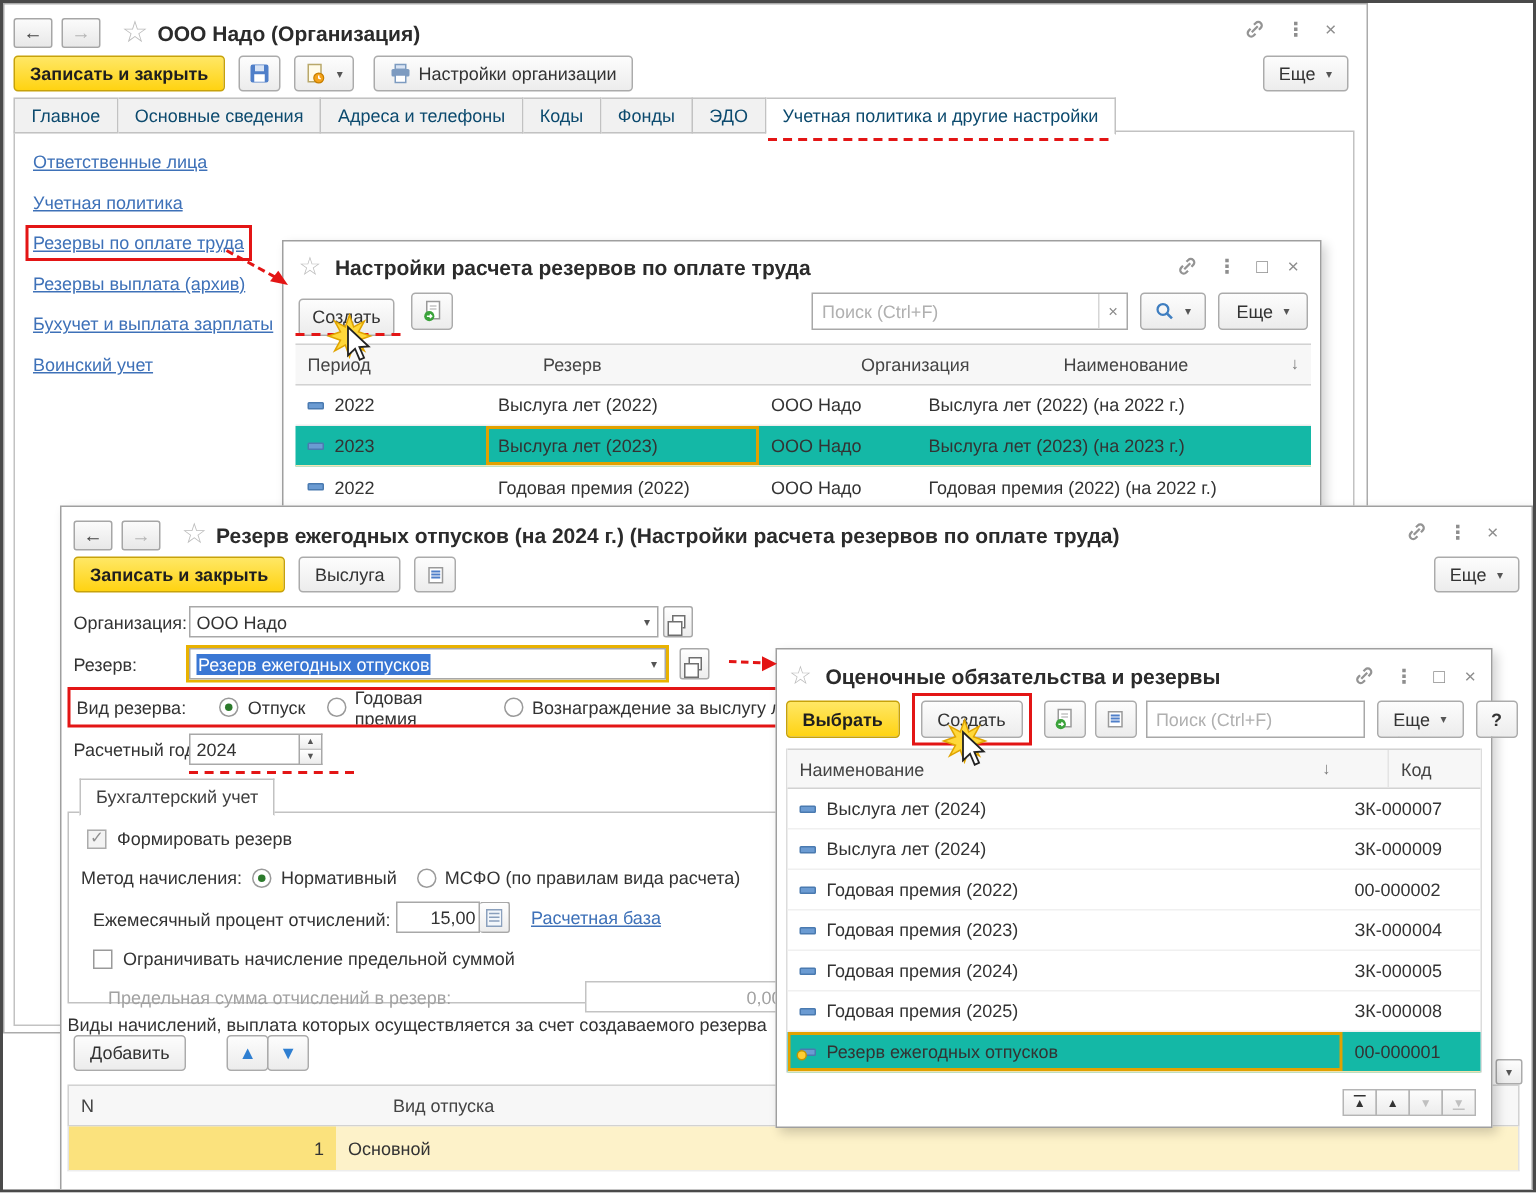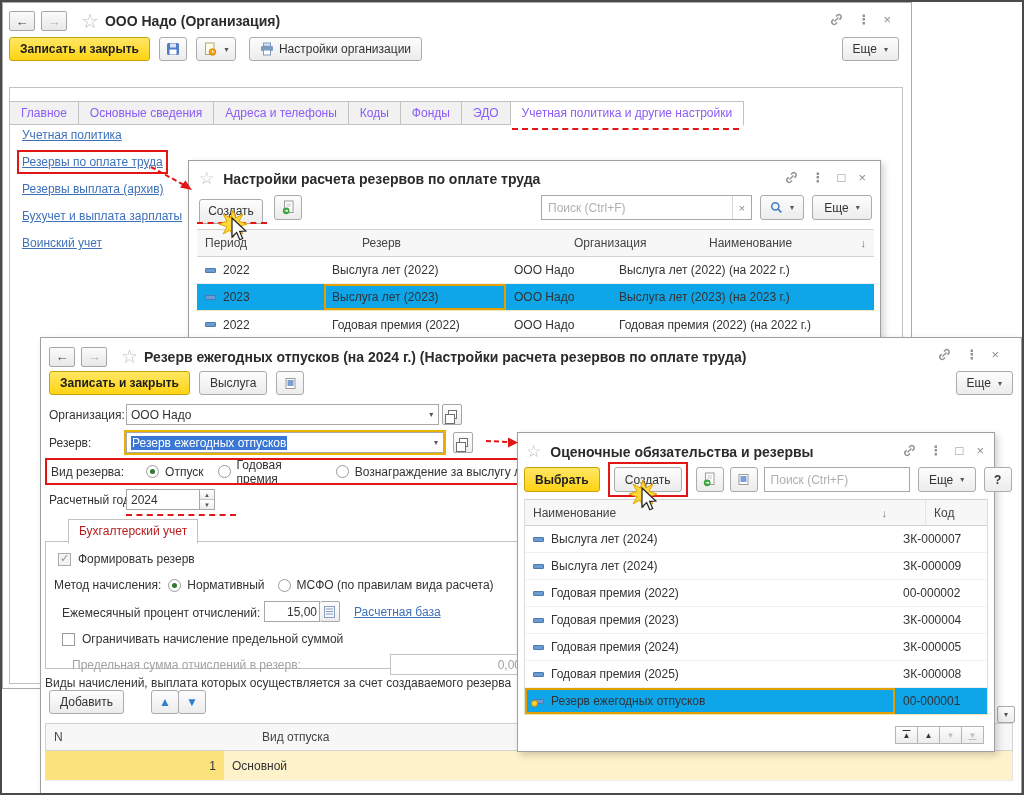--- a/index.html
+++ b/index.html
@@ -24,21 +24,21 @@
   .navbtn { width:26px; height:20px; border:1px solid #a6a6a6; border-radius:2px;
             background:linear-gradient(#fbfbfb,#e8e8e8); display:inline-flex; align-items:center; justify-content:center;
             font-size:13px; color:#444; }
   .navbtn.dim { color:#b5b5b5; }
   .star { color:#bdbdbd; font-size:17px; }
 
   .title14 { font-size:14px; font-weight:bold; color:#2b2b2b; white-space:nowrap; }
 
   
   .tabs { position:absolute; left:6px; top:62px; display:flex; align-items:flex-end; z-index:2; }
-  .tab { position:relative; padding:4px 11px 4px; border:1px solid #c2c2c2; border-left:none; background:#f1f1f1; color:#8b5cf6;margin-top:36px; }
+  .tab { position:relative; padding:4px 11px 4px; border:1px solid #c2c2c2; border-left:none; background:#f1f1f1; color:#0c4a6e; }
   .tab:first-child { border-left:1px solid #c2c2c2; }
   .tab.active { background:#fff; border-bottom:1px solid #fff; margin-bottom:-1px; padding-bottom:5px; }
   .tab.active::after { content:""; position:absolute; left:1px; right:4px; bottom:-5px; border-top:2px dashed #e31515; }
 
   .content-box { position:absolute; left:6px; top:84px; right:8px; bottom:4px; border:1px solid #c2c2c2; background:#fff; }
   .link { color:#3e71b8; text-decoration:underline; cursor:pointer; white-space:nowrap; }
   .side-links { position:absolute; left:12px; top:13px; display:flex; flex-direction:column; gap:13px; align-items:flex-start; }
   .red-outline { outline:2px solid #e31515; outline-offset:3px; }
 
   
@@ -65,29 +65,29 @@
   .search input { flex:1; border:0; outline:none; font-size:12px; padding:0 6px; color:#444; background:transparent; font-family:inherit; }
   .search input::placeholder { color:#b0b0b0; }
   .search .clr { width:19px; display:flex; align-items:center; justify-content:center; color:#8a8a8a; font-size:11px; border-left:1px solid #d6d6d6; }
 
   
   .thead { background:#f7f7f7; border-top:1px solid #d2d2d2; border-bottom:1px solid #d2d2d2; color:#444;gap:30px; }
   .cell { padding:0 8px; display:flex; align-items:center; gap:7px; overflow:hidden; white-space:nowrap; }
   .sortarrow { color:#777; font-size:11px; }
   .ic-dash { position:relative; width:11px; height:5px; background:#6b9bd2; border:1px solid #4a7ab0; border-radius:1px; flex:none; }
   .ic-dash.mod::after { content:""; position:absolute; width:5px; height:5px; border-radius:50%; background:#ffce32; border:1px solid #c09400; left:-3px; bottom:-4px; }
-  .row-sel { background:#0ea5e9; }
+  .row-sel { background:#14b8a6; }
   .cell-sel { box-shadow:inset 0 0 0 2px #e2a100; }
 
   
   .red-dash { border-top:2px dashed #e31515; position:absolute; }
   .ann { position:absolute; z-index:60; }
 
   
-  .tab2 { position:relative; padding:4px 10px 5px; border:1px solid #c2c2c2; border-left:none; background:#f1f1f1; color:#b91c1c;margin-left:15px; }
+  .tab2 { position:relative; padding:4px 10px 5px; border:1px solid #c2c2c2; border-left:none; background:#f1f1f1; color:#404040; }
   .tab2:first-child { border-left:1px solid #c2c2c2; }
   .tab2.active { background:#fff; border-bottom:1px solid #fff; margin-bottom:-1px; }
 
   .gray { color:#a2a2a2; }
   .lbl { white-space:nowrap; }
   .num { text-align:right; justify-content:flex-end; }
 
   .navclu { display:flex; }
   .navclu span { width:23px; height:18px; border:1px solid #b5b5b5; margin-left:-1px; display:flex; align-items:center; justify-content:center; font-size:8px; background:linear-gradient(#fdfdfd,#ececec); color:#333; }
   .navclu span.dim { color:#c0c0c0; }

